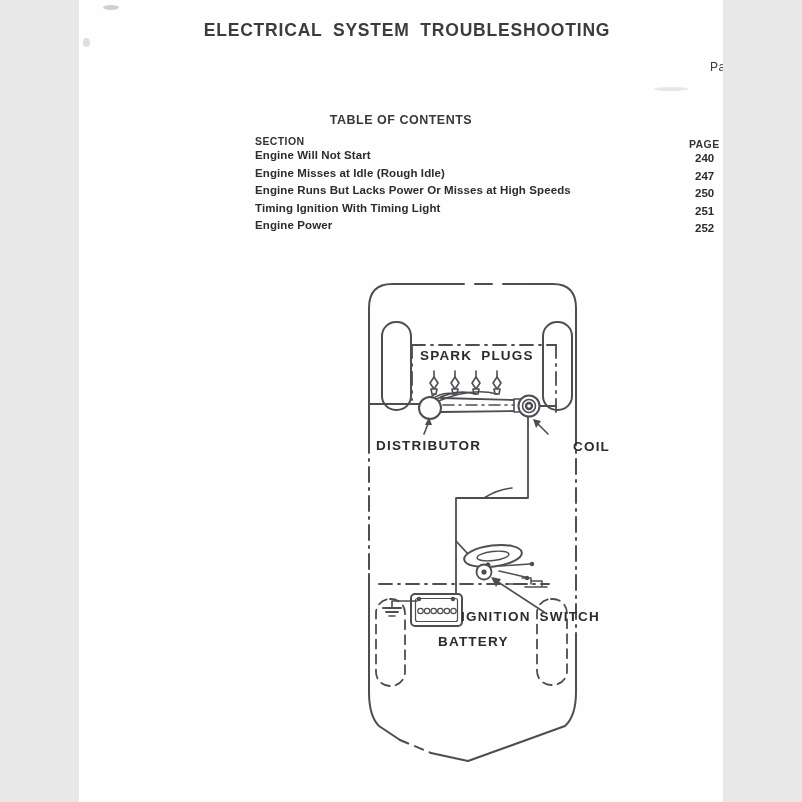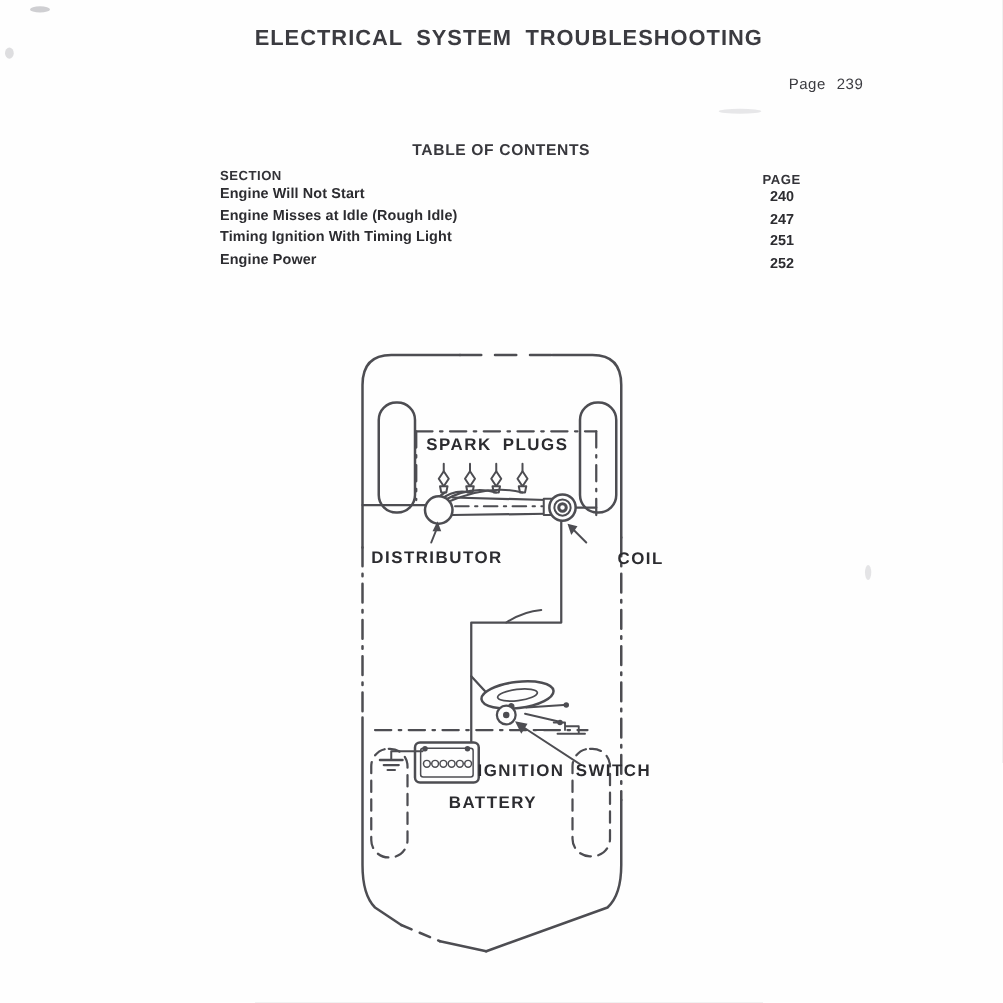--- a/index.html
+++ b/index.html
@@ -1,17 +1,17 @@
 <!DOCTYPE html>
 <html><head>
 <meta charset="utf-8">
 <style>
   html,body{margin:0;padding:0;background:#e8e8e8;}
   .page{
-    position:relative;width:802px;height:802px;margin:0 auto;
+    position:relative;width:644px;height:802px;margin:0 auto;
     background:#fefefe;overflow:hidden;
     font-family:"Liberation Sans", sans-serif;
     color:#2e2e32;
   }
   .abs{position:absolute;white-space:nowrap;}
   
   .doc-title{
     left:0;right:0;top:20px;text-align:center;
     font-size:17.5px;font-weight:bold;letter-spacing:.8px;word-spacing:5px;
     color:#3b3b40;padding-left:12px;
@@ -66,20 +66,24 @@
   <div class="abs toc-rows">
     <div class="toc-row">
       <span class="sec">Engine Will Not Start</span>
       <span class="pg">240</span>
     </div>
     <div class="toc-row">
       <span class="sec">Engine Misses at Idle (Rough Idle)</span>
       <span class="pg">247</span>
     </div>
     <div class="toc-row">
+      <span class="sec">Engine Runs But Lacks Power Or Misses at High Speeds</span>
+      <span class="pg">250</span>
+    </div>
+    <div class="toc-row">
       <span class="sec">Timing Ignition With Timing Light</span>
       <span class="pg">251</span>
     </div>
     <div class="toc-row">
       <span class="sec">Engine Power</span>
       <span class="pg">252</span>
     </div>
   </div>
 
   <svg class="diagram" width="802" height="802" viewBox="0 0 802 802" fill="none" stroke="#4d4d52" stroke-width="2" stroke-linecap="round" stroke-linejoin="round">

